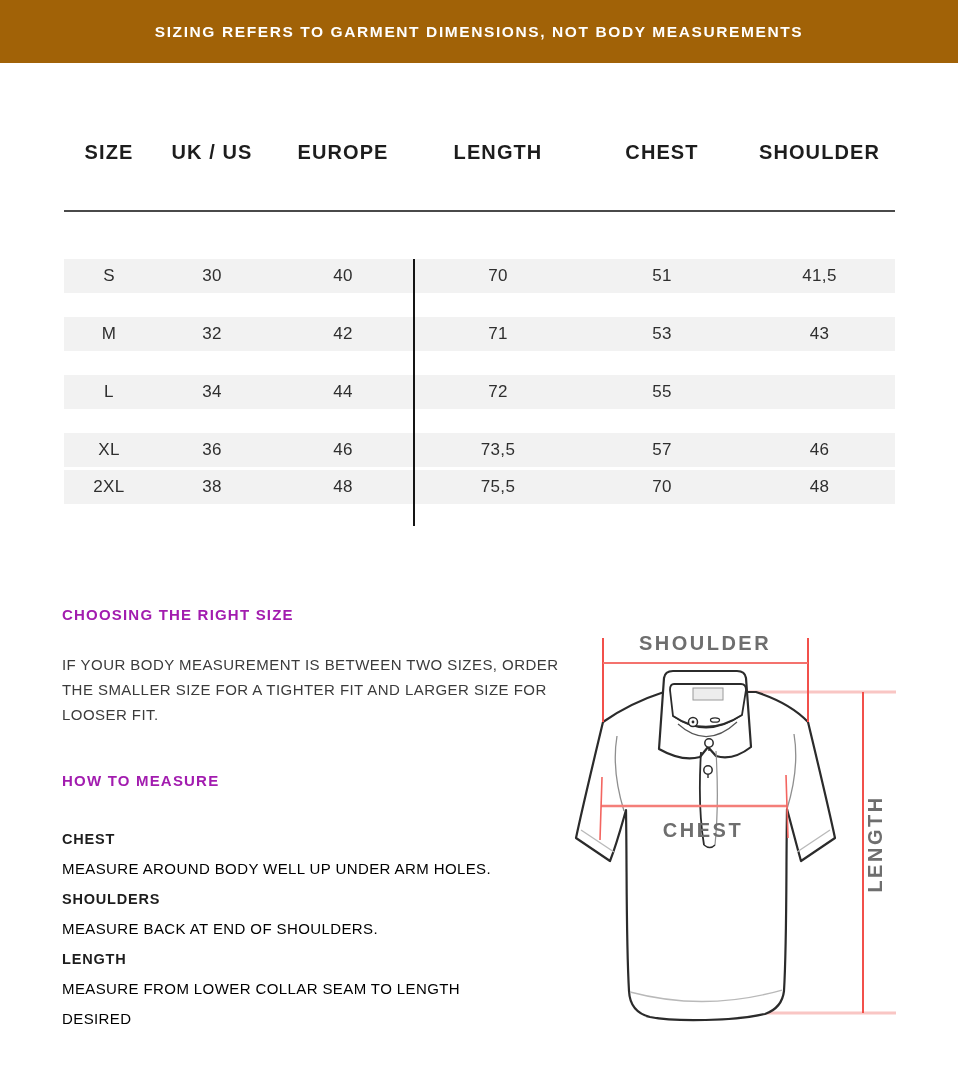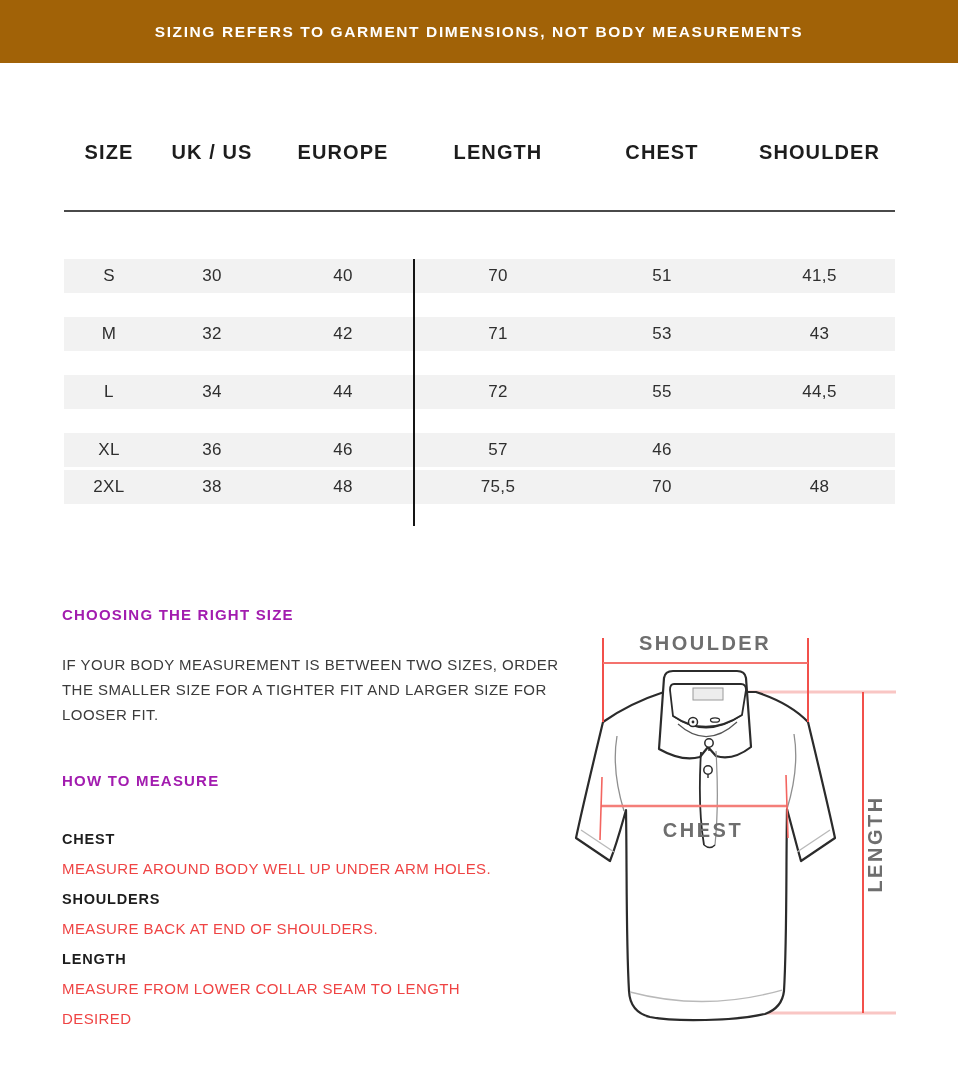--- a/index.html
+++ b/index.html
@@ -48,21 +48,21 @@
   .choosing-body{
     position:absolute;left:62px;top:652px;width:500px;
     font-size:15px;line-height:25px;letter-spacing:0.45px;color:#3b3b3b;
   }
   .howto-list{position:absolute;left:62px;top:824px;width:460px;}
   .howto-item .hlabel{
     font-size:14.5px;font-weight:bold;letter-spacing:0.8px;color:#1d1d1d;
     line-height:30px;
   }
   .howto-item .htext{
-    font-size:15px;letter-spacing:0.4px;color:#ef4444;line-height:30px;
+    font-size:15px;letter-spacing:0.4px;color:#000000;line-height:30px;
     max-width:440px;
   }
   
   .diagram{position:absolute;left:560px;top:600px;width:398px;height:470px;}
   .dim-label{
     fill:#6e6e6e;font-family:"Liberation Sans", sans-serif;font-size:20px;
     font-weight:bold;letter-spacing:2.5px;
   }
 </style>
 </head>
@@ -98,26 +98,26 @@
       <div class="cell">71</div>
       <div class="cell">53</div>
       <div class="cell">43</div>
     </div>
     <div class="tbl-row tbl-grid" style="top: 375px;">
       <div class="cell">L</div>
       <div class="cell">34</div>
       <div class="cell">44</div>
       <div class="cell">72</div>
       <div class="cell">55</div>
-      <div class="cell">44,5</div>
     </div>
     <div class="tbl-row tbl-grid" style="top: 433px;">
       <div class="cell">XL</div>
       <div class="cell">36</div>
       <div class="cell">46</div>
+      <div class="cell">73,5</div>
       <div class="cell">57</div>
       <div class="cell">46</div>
     </div>
     <div class="tbl-row tbl-grid" style="top: 470px;">
       <div class="cell">2XL</div>
       <div class="cell">38</div>
       <div class="cell">48</div>
       <div class="cell">75,5</div>
       <div class="cell">70</div>
       <div class="cell">48</div>

